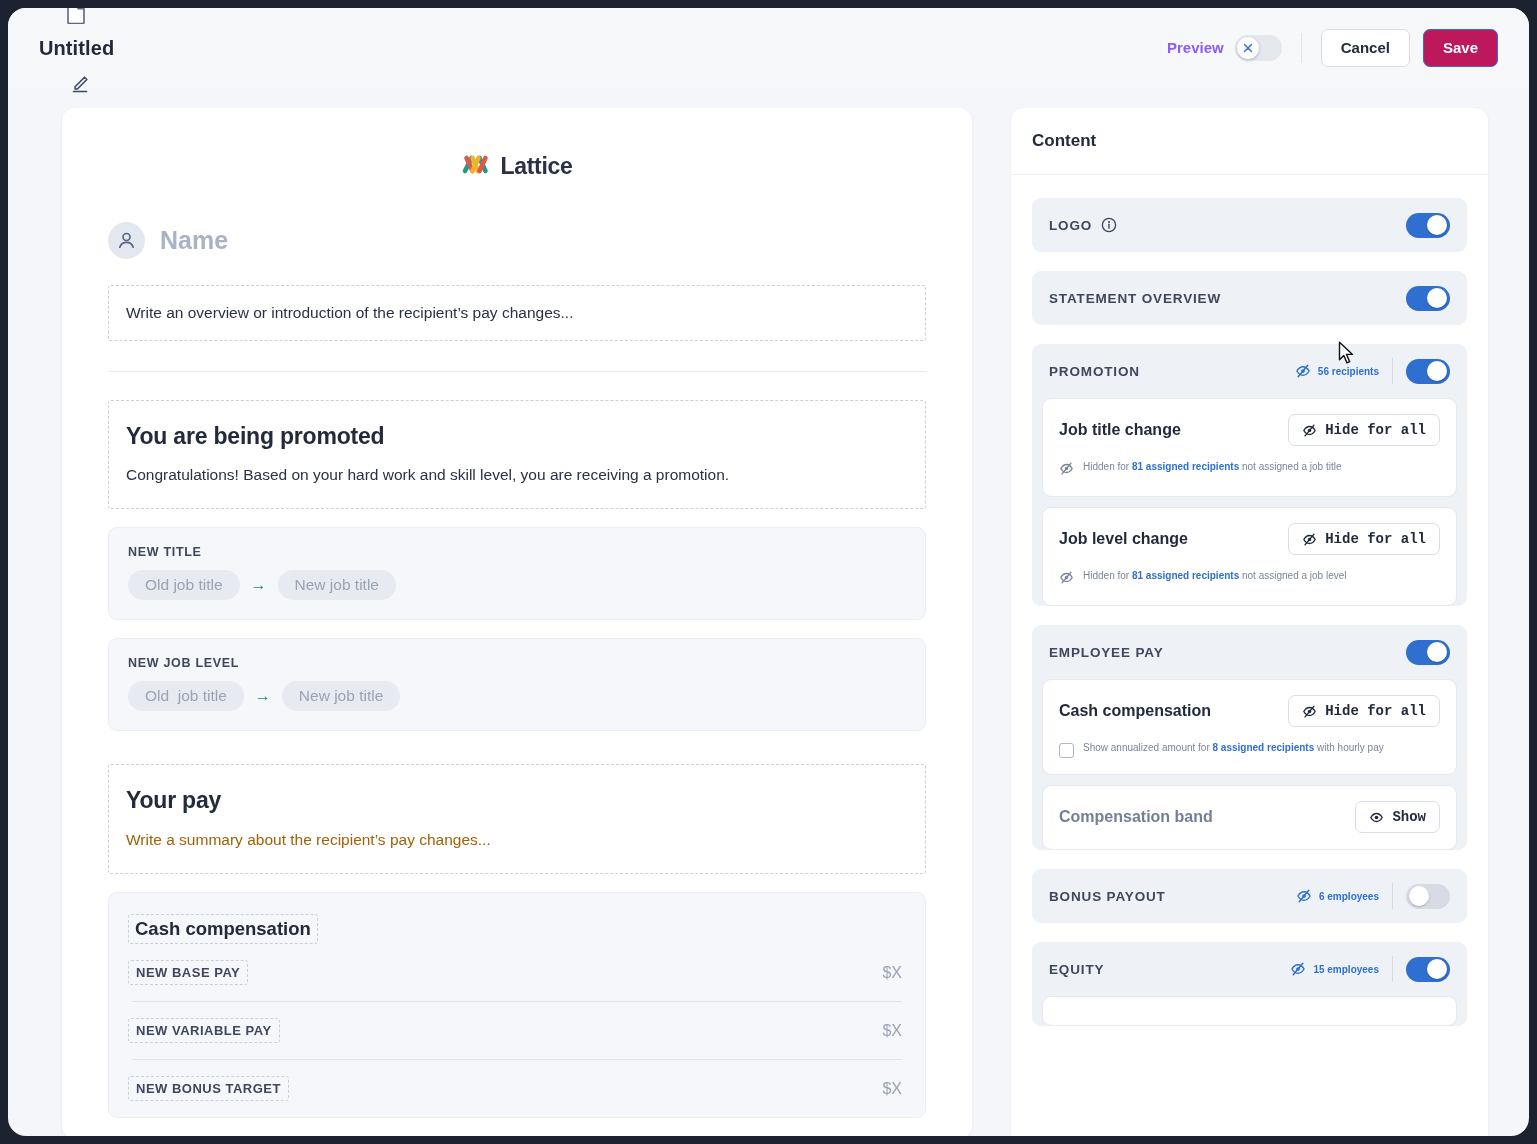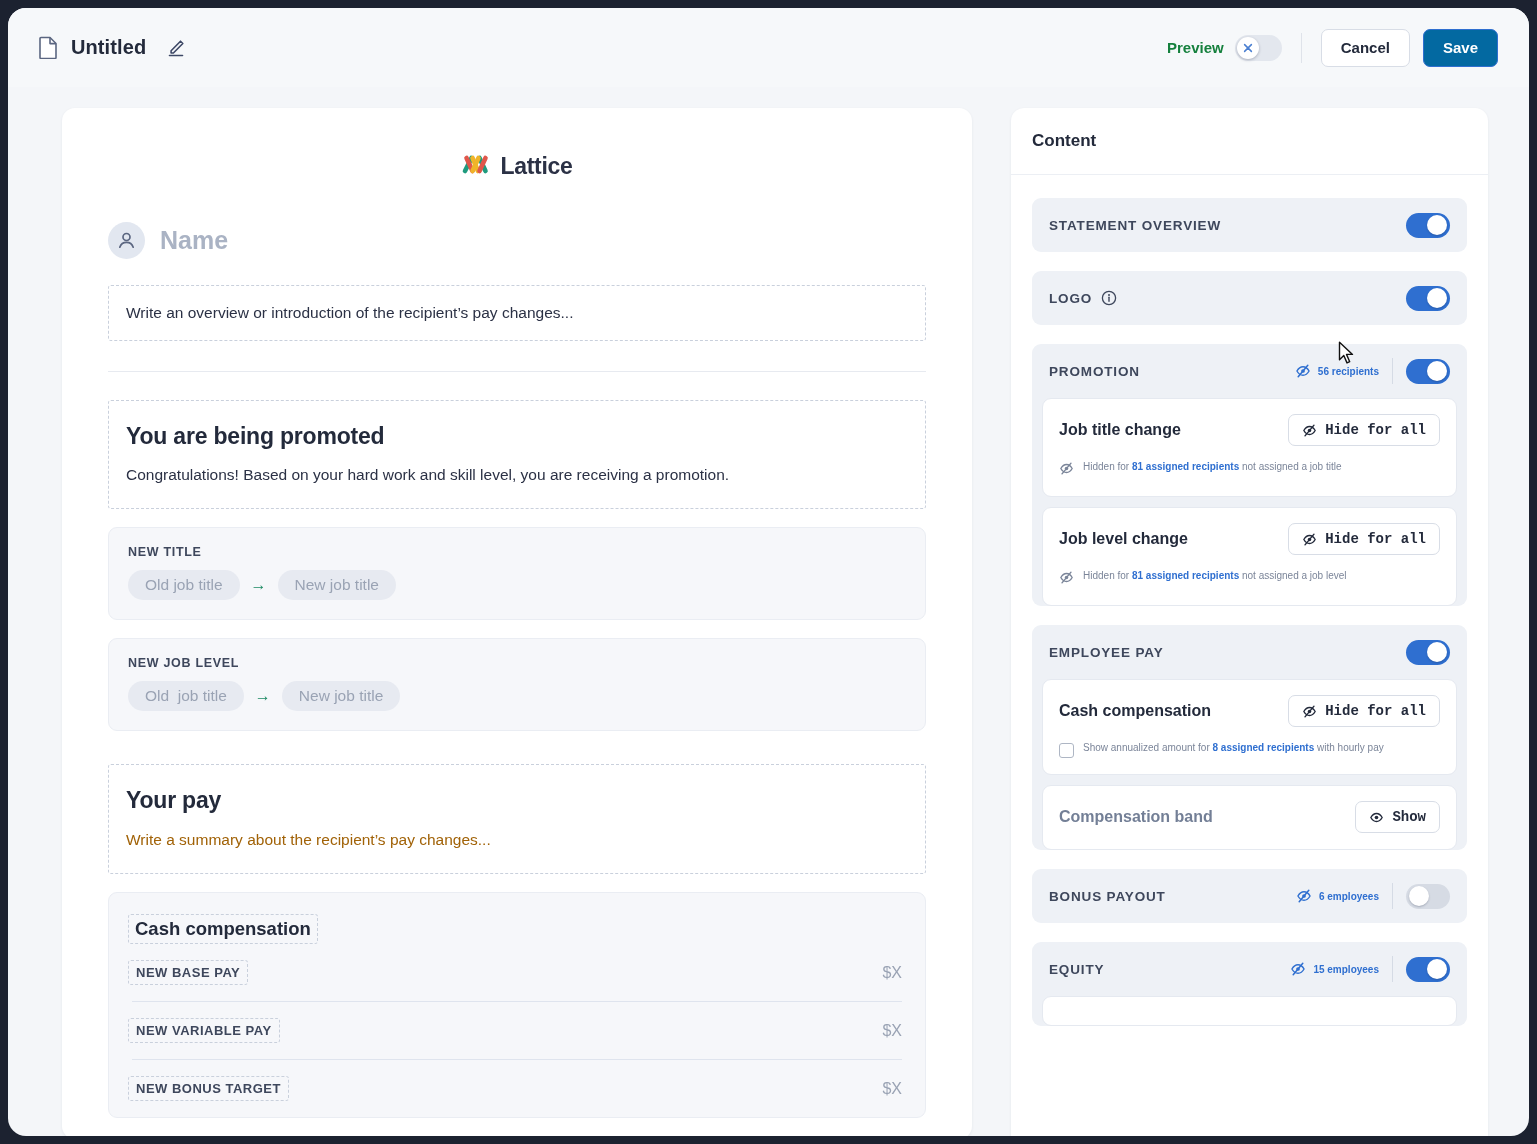--- a/index.html
+++ b/index.html
@@ -17,43 +17,43 @@
     border-radius: 18px;
     overflow: hidden;
   }
 
   
   .topbar {
     position: absolute; left: 0; top: 0; right: 0; height: 79px;
     background: #f6f8fa;
     display: flex; align-items: center;
   }
-  .tb-left { display: flex; align-items: center; gap: 13px; padding-left: 31px; }
+  .tb-left { display: flex; align-items: center; gap: 13px; padding-left: 31px; flex-direction: column; }
   .doc-icon { width: 19px; height: 23px; display: block; }
   .doc-title { font-size: 20px; font-weight: 700; color: #232a3b; letter-spacing: .1px; }
   .edit-btn { width: 22px; height: 22px; display: flex; align-items: center; justify-content: center; cursor: pointer; margin-left: 6px;}
   .tb-right { margin-left: auto; display: flex; align-items: center; padding-right: 31px; gap: 0; }
-  .preview-label { font-size: 15px; font-weight: 700; color: #15803d; margin-right: 11px; }
+  .preview-label { font-size: 15px; font-weight: 700; color: #8b5cf6; margin-right: 11px; }
   .toggle-sm {
     width: 47px; height: 26px; border-radius: 13px; background: #e3e7ee;
     position: relative; cursor: pointer; flex: none;
   }
   .toggle-sm .knob {
     position: absolute; top: 2px; left: 2px; width: 22px; height: 22px;
     border-radius: 50%; background: #fff; box-shadow: 0 1px 3px rgba(20,30,60,.28);
     display: flex; align-items: center; justify-content: center;
   }
   .vsep { width: 1px; height: 30px; background: #dfe3ea; margin: 0 19px; }
   .btn {
     font-family: "Liberation Sans", sans-serif;
     font-size: 15px; font-weight: 700; border-radius: 7px; cursor: pointer;
     padding: 0 19px; height: 38px; display: flex; align-items: center; justify-content: center;
   }
   .btn-cancel { background: #fff; color: #232a3b; border: 1px solid #d8dde6; }
-  .btn-save { background: #0369a1; color: #fff; border: 1px solid #2f6fd0; margin-left: 13px; }
+  .btn-save { background: #be185d; color: #fff; border: 1px solid #2f6fd0; margin-left: 13px; }
 
   
   .doc-card {
     position: absolute; left: 54px; top: 100px;
     width: 910px; height: 1031px;
     background: #fff; border-radius: 13px;
     box-shadow: 0 1px 3px rgba(30,40,70,.07);
     overflow: hidden;
   }
   .logo-row { display: flex; justify-content: center; align-items: center; padding-top: 44px; gap: 10px; }
@@ -286,49 +286,49 @@
   </div>
 
   <div class="side">
     <div class="side-head">
       <h3>Content</h3>
     </div>
     <div class="side-body">
 
       <div class="sect">
         <div class="sect-head">
-          <span class="sect-title">STATEMENT OVERVIEW</span>
-          <span class="sect-right">
-            <span class="toggle">
-                <span class="knob2"></span>
-              </span>
-          </span>
-        </div>
-      </div>
-
-      <div class="sect">
-        <div class="sect-head">
           <span class="sect-title">LOGO</span>
           <span style="margin-left:9px;display:flex">
             <svg width="16" height="16" viewBox="0 0 16 16">
                 <circle cx="8" cy="8" r="6.6" fill="none" stroke="#3e475c" stroke-width="1.3"></circle>
                 <circle cx="8" cy="5" r="1" fill="#3e475c"></circle>
                 <path d="M8 7.3v4" stroke="#3e475c" stroke-width="1.4" stroke-linecap="round"></path>
               </svg>
           </span>
           <span class="sect-right">
             <span class="toggle">
                 <span class="knob2"></span>
               </span>
           </span>
         </div>
       </div>
 
       <div class="sect">
         <div class="sect-head">
+          <span class="sect-title">STATEMENT OVERVIEW</span>
+          <span class="sect-right">
+            <span class="toggle">
+                <span class="knob2"></span>
+              </span>
+          </span>
+        </div>
+      </div>
+
+      <div class="sect">
+        <div class="sect-head">
           <span class="sect-title">PROMOTION</span>
           <span class="sect-right">
             <span class="count-pill">
               <svg width="16" height="16" viewBox="0 0 18 18">
                   <path d="M2.2 9S4.9 4.2 9 4.2 15.8 9 15.8 9 13.1 13.8 9 13.8 2.2 9 2.2 9z" fill="none" stroke="#2f6fd0" stroke-width="1.6"></path>
                   <circle cx="9" cy="9" r="2.1" fill="#2f6fd0"></circle>
                   <path d="M3.6 15.4L14.4 2.6" stroke="#2f6fd0" stroke-width="1.7" stroke-linecap="round"></path>
                 </svg>
               <span>56 recipients</span>
             </span>

